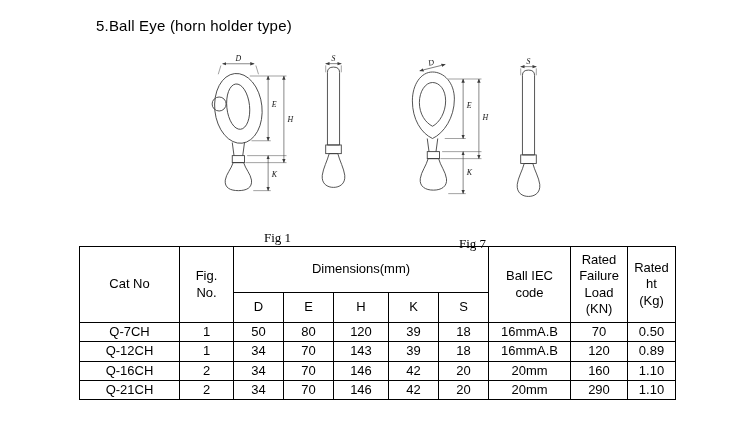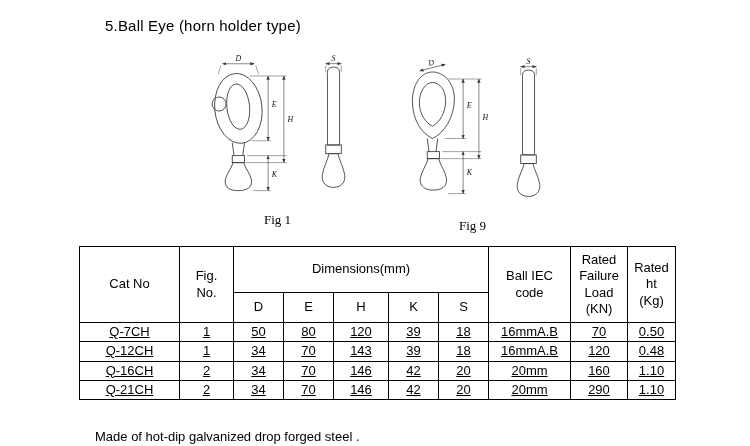--- a/index.html
+++ b/index.html
@@ -1,39 +1,39 @@
 <!DOCTYPE html>
 <html><head>
 <meta charset="utf-8">
 <style>
   * { box-sizing: border-box; margin: 0; padding: 0; }
   html, body { background: #ffffff; }
   body { font-family: "Liberation Sans", sans-serif; color: #000; }
   .page { position: relative; width: 750px; height: 446px; background: #fff; overflow: hidden; }
 
-  .title { position: absolute; top: 17px; left: 105px; font-size: 15px; font-weight: 400; letter-spacing: .2px; }
+  .title { position: absolute; top: 17px; left: 96px; font-size: 15px; font-weight: 400; letter-spacing: .2px; }
 
   .figures { position: absolute; top: 54px; left: 0; width: 100%; display: flex; justify-content: center; gap: 38px; }
   .fig-group { display: flex; flex-direction: column; align-items: center; }
   .views { display: flex; align-items: flex-start; gap: 14px; }
-  .caption { font-family: "Liberation Serif", serif; font-size: 13px; margin-top: 2px; }
+  .caption { font-family: "Liberation Serif", serif; font-size: 13px; margin-top: 20px; }
 
   svg .outline { fill: none; stroke: #3c3c3c; stroke-width: 1; }
   svg .dim line { stroke: #3c3c3c; stroke-width: .7; }
   svg .ext line { stroke: #3c3c3c; stroke-width: .55; }
   svg text { font-family: "Liberation Serif", serif; font-size: 9px; font-style: italic; fill: #111; }
 
   .spec-table { position: absolute; top: 246px; left: 79px; border-collapse: collapse; table-layout: fixed; }
   .spec-table th, .spec-table td {
     border: 1px solid #000; text-align: center; vertical-align: middle;
     font-size: 13px; font-weight: 400; white-space: pre-line; padding: 1px 2px; line-height: 1.25;
   }
   .row-h1 th { height: 46px; }
   .row-h2 th { height: 30px; }
-  .spec-table tbody tr { height: 19px; text-decoration: underline; }
+  .spec-table tbody tr { height: 19px; }
 
   .footer-note { position: absolute; top: 429px; left: 95px; font-size: 13px; }
 </style>
 </head>
 <body>
 
 <div class="page">
 
   <svg width="0" height="0" style="position:absolute" aria-hidden="true">
     <defs>
@@ -149,21 +149,21 @@
           <g class="ext">
             <line x1="17" y1="12" x2="17" y2="20"></line>
             <line x1="35" y1="12" x2="35" y2="20"></line>
           </g>
           <path class="outline" d="M19,20 Q19,14 26,14 Q33,14 33,20 L33,112 L19,112 Z"></path>
           <rect class="outline" x="17" y="112" width="18" height="10"></rect>
           <path class="outline" d="M21,122 C19,130 14,138 13,146 C12,156 19,160 26,160 C33,160 40,156 39,146 C38,138 33,130 31,122 Z"></path>
         </svg>
 
       </div>
-      <div class="caption">Fig 9</div>
+      <div class="caption">Fig 7</div>
     </div>
 
   </div>
 
   <table class="spec-table">
     <colgroup>
       <col style="width:100px">
         <col style="width:54px">
       <col style="width:50px">
         <col style="width:50px">
@@ -214,21 +214,21 @@
       <tr>
         <td>Q-12CH</td>
         <td>1</td>
         <td>34</td>
         <td>70</td>
         <td>143</td>
         <td>39</td>
         <td>18</td>
         <td>16mmA.B</td>
         <td>120</td>
-        <td>0.48</td>
+        <td>0.89</td>
       </tr>
       <tr>
         <td>Q-16CH</td>
         <td>2</td>
         <td>34</td>
         <td>70</td>
         <td>146</td>
         <td>42</td>
         <td>20</td>
         <td>20mm</td>
@@ -243,15 +243,14 @@
         <td>146</td>
         <td>42</td>
         <td>20</td>
         <td>20mm</td>
         <td>290</td>
         <td>1.10</td>
       </tr>
     </tbody>
   </table>
 
-  <div class="footer-note">Made of hot-dip galvanized drop forged steel .</div>
 
 </div>
 
 </body></html>

